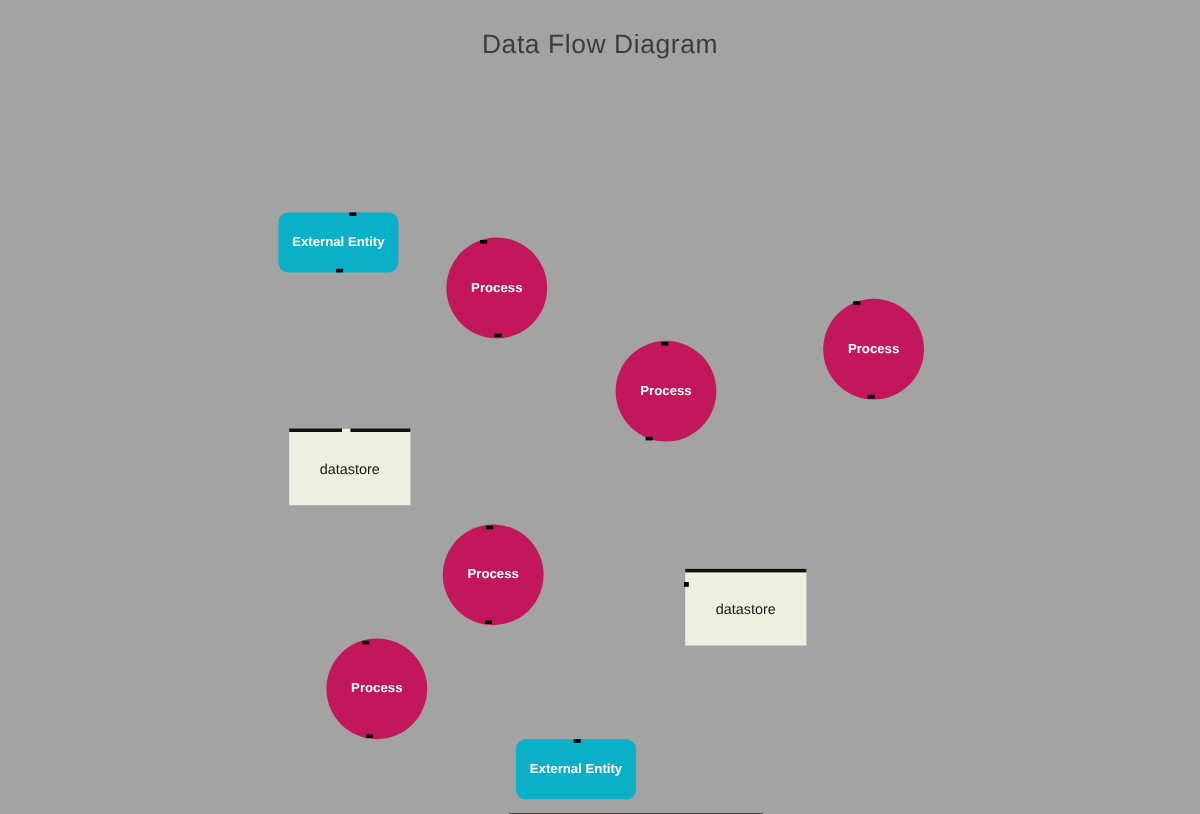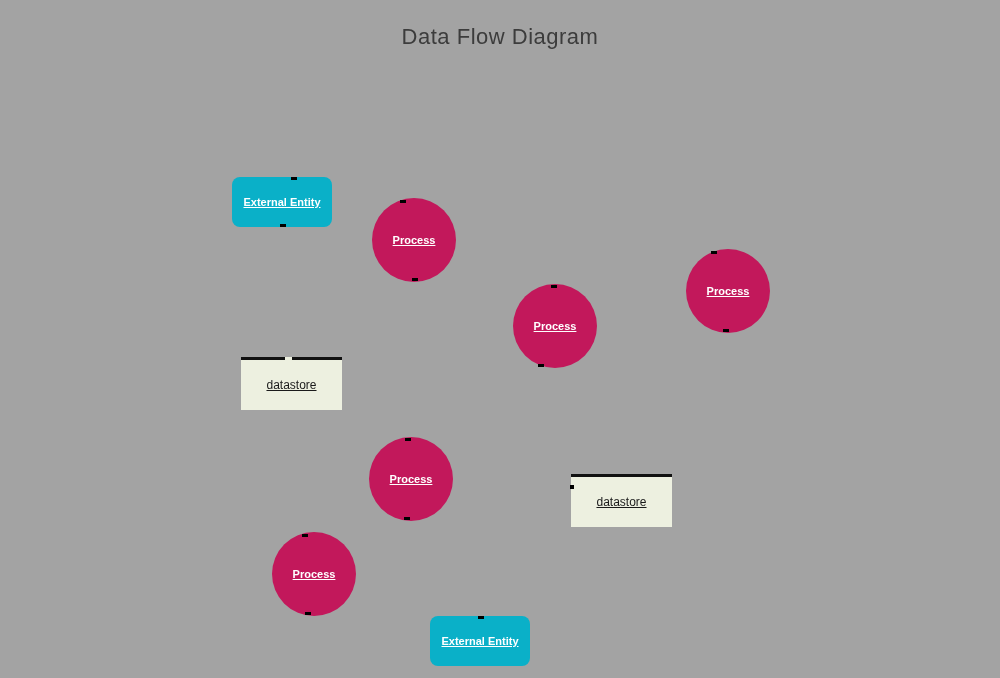--- a/index.html
+++ b/index.html
@@ -30,21 +30,20 @@
     position: absolute;
     display: flex;
     align-items: center;
     justify-content: center;
     box-sizing: border-box;
     text-align: center;
   }
   .node .label {
     position: relative;
     z-index: 2;
-    text-decoration: underline;
   }
   .ee {
     width: 100px;
     height: 50px;
     background: #0ab0c8;
     border-radius: 8px;
     color: #ffffff;
     font-size: 11px;
     font-weight: bold;
   }
@@ -52,21 +51,21 @@
     width: 84px;
     height: 84px;
     border-radius: 50%;
     background: #c2185b;
     color: #ffffff;
     font-size: 11px;
     font-weight: bold;
   }
   .datastore {
     width: 101px;
-    height: 53px;
+    height: 64px;
     background: #edf0e0;
     border-top: 3px solid #111111;
     color: #1a1a1a;
     font-size: 12px;
     font-weight: 400;
   }
   
   .stub {
     position: absolute;
     background: #000000;

